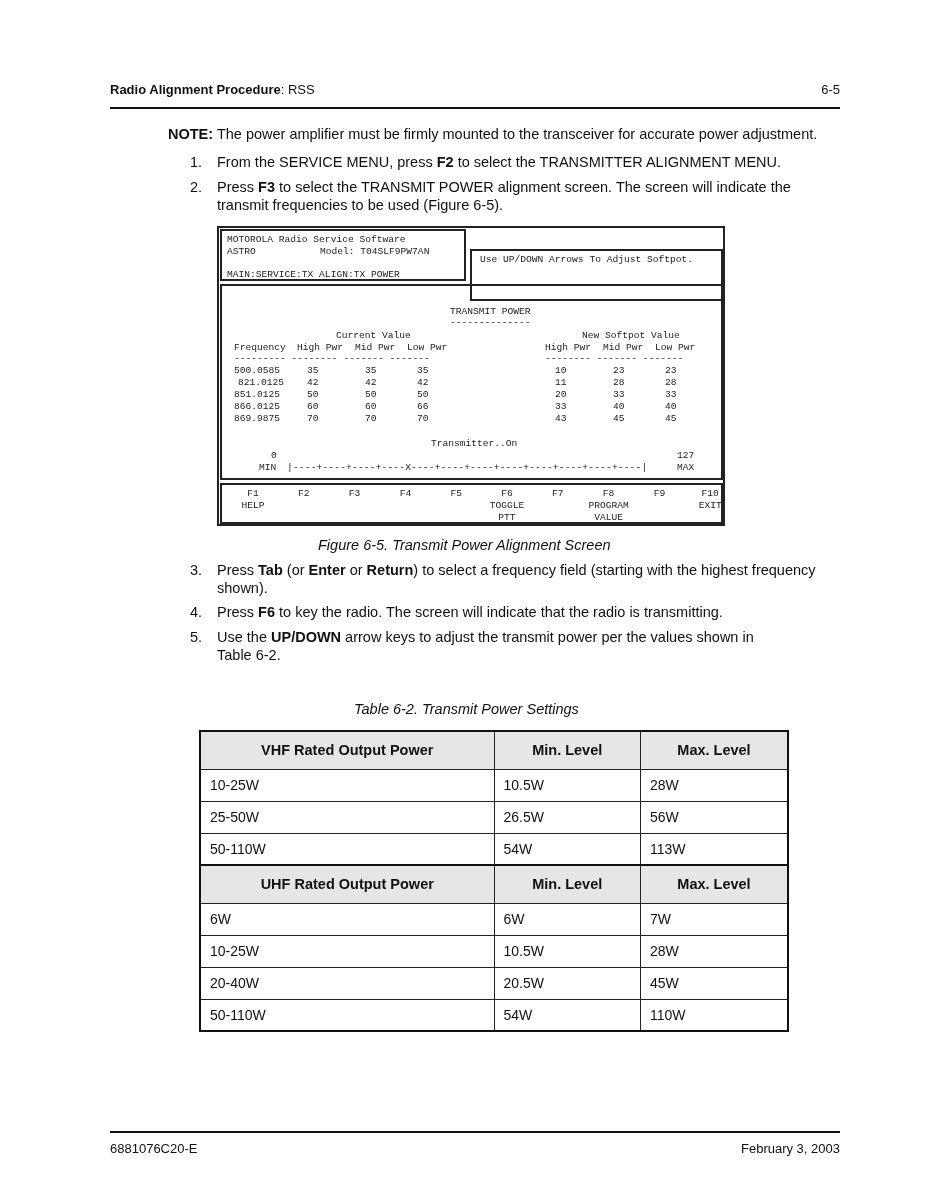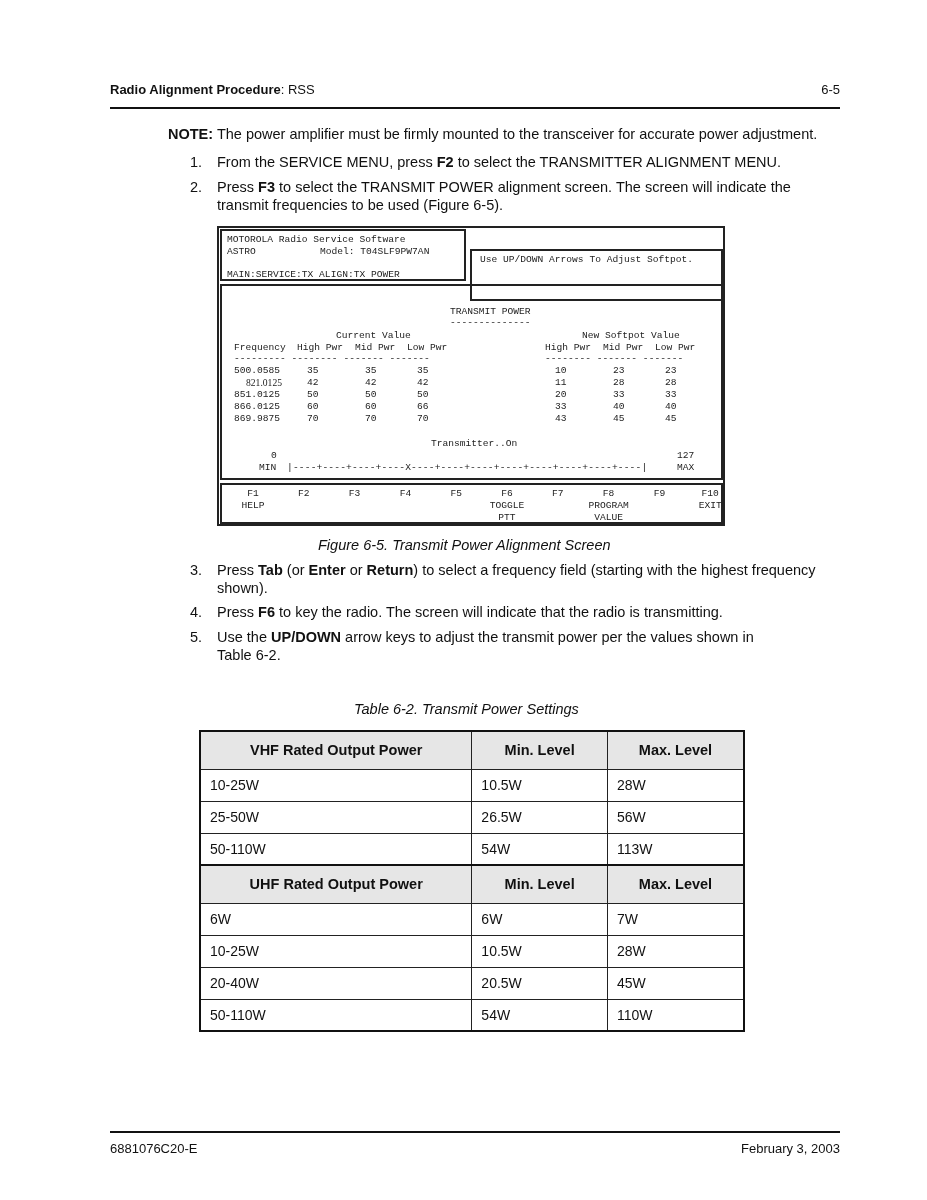--- a/index.html
+++ b/index.html
@@ -30,21 +30,21 @@
   .box { position: absolute; border: 2px solid #222; }
   .box.title-left { left: 1px; top: 1px; width: 246px; height: 52px; }
   .box.title-right { left: 251px; top: 1px; width: 253px; height: 52px; margin-top: 20px; }
   .box.main { left: 1px; top: 56px; width: 503px; height: 196px; }
   .box.fkeys { left: 1px; top: 255px; width: 503px; height: 41px; }
 
   .abs { position: absolute; }
   .fkey { position: absolute; top: 3px; text-align: center; width: 60px; }
 
   
-  .tbl { position: absolute; left: 199px; top: 730px; width: 546px; border-collapse: collapse; border: 2px solid #111; font-size: 14px; }
+  .tbl { position: absolute; left: 199px; top: 730px; width: 590px; border-collapse: collapse; border: 2px solid #111; font-size: 14px; }
   .tbl td, .tbl th { border: 1px solid #222; height: 32px; padding: 0 9px; text-align: left; font-weight: normal; }
   .tbl th { background: #e6e6e6; font-weight: bold; text-align: center; height: 38px; font-size: 14.5px; }
   .tbl tr.sec th { border-top: 2px solid #111; }
   .tbl col.c1 { width: 273px; }
   .tbl col.c2 { width: 136px; }
   .tbl col.c3 { width: 137px; }
 
   .footer { position: absolute; top: 1141px; font-size: 13px; }
 </style>
 </head>
@@ -100,21 +100,21 @@
         <div>
           <div class="mono abs" style="left: 12px; top: 79px;">500.0585</div>
           <div class="mono abs" style="left: 85px; top: 79px;">35</div>
           <div class="mono abs" style="left: 333px; top: 79px;">10</div>
           <div class="mono abs" style="left: 143px; top: 79px;">35</div>
           <div class="mono abs" style="left: 391px; top: 79px;">23</div>
           <div class="mono abs" style="left: 195px; top: 79px;">35</div>
           <div class="mono abs" style="left: 443px; top: 79px;">23</div>
         </div>
         <div>
-          <div class="mono abs" style="left: 24px; top: 91px; font-family: Liberation Serif, serif;">821.0125</div>
+          <div class="mono abs" style="left: 16px; top: 91px;">821.0125</div>
           <div class="mono abs" style="left: 85px; top: 91px;">42</div>
           <div class="mono abs" style="left: 333px; top: 91px;">11</div>
           <div class="mono abs" style="left: 143px; top: 91px;">42</div>
           <div class="mono abs" style="left: 391px; top: 91px;">28</div>
           <div class="mono abs" style="left: 195px; top: 91px;">42</div>
           <div class="mono abs" style="left: 443px; top: 91px;">28</div>
         </div>
         <div>
           <div class="mono abs" style="left: 12px; top: 103px;">851.0125</div>
           <div class="mono abs" style="left: 85px; top: 103px;">50</div>

